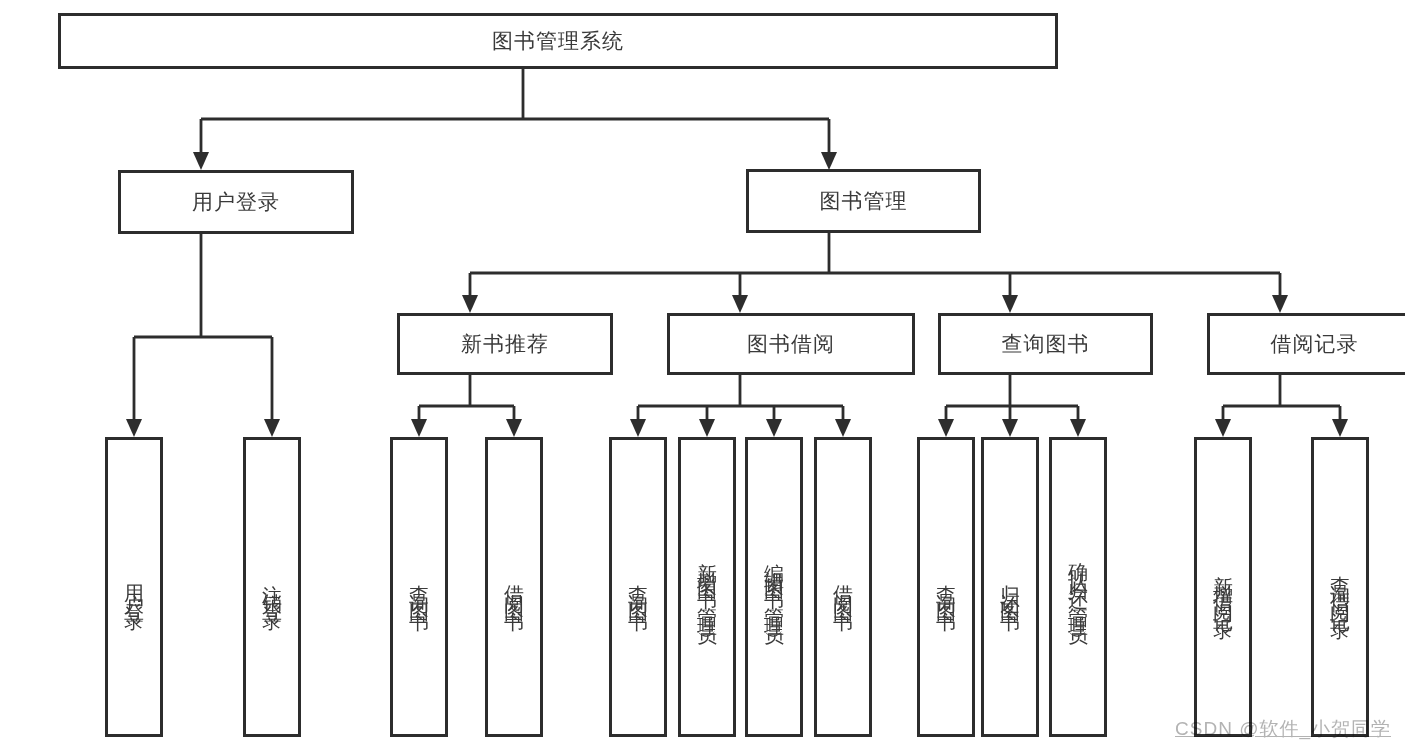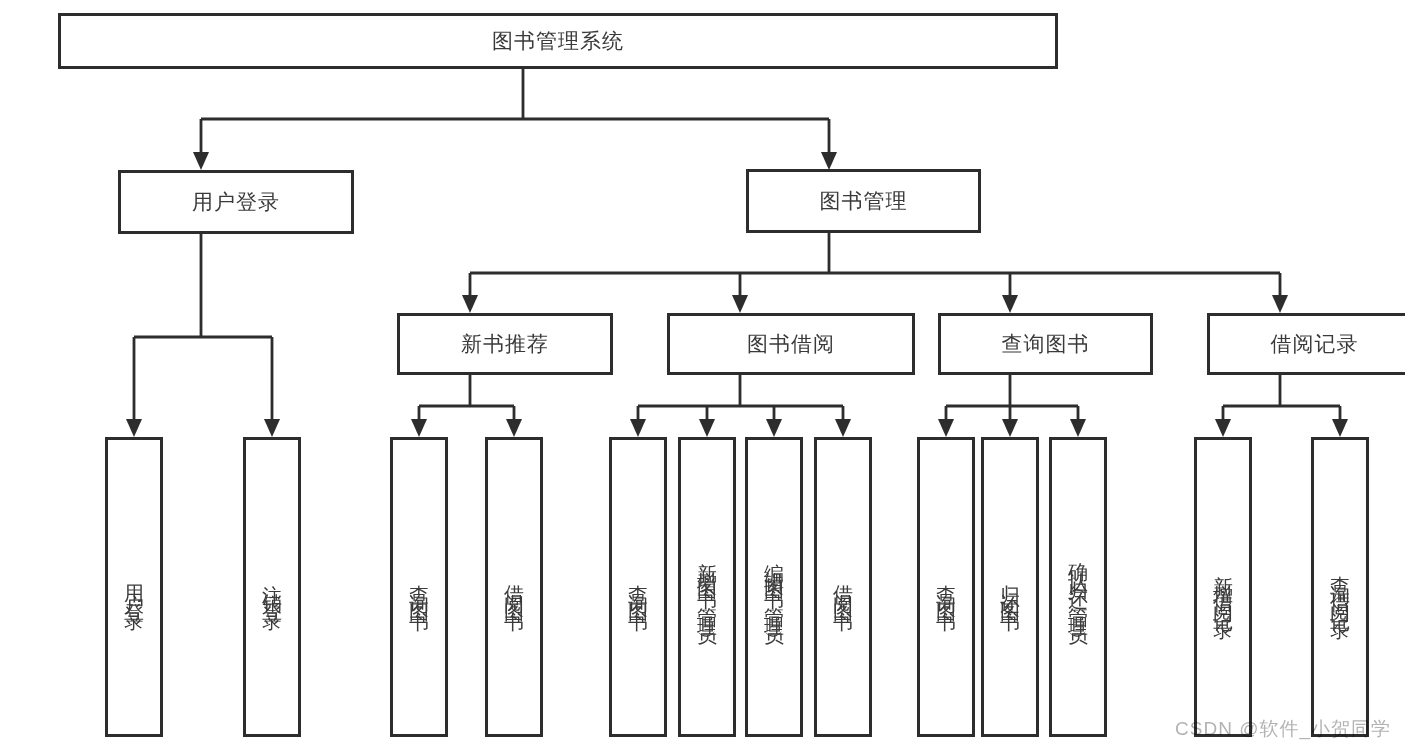--- a/index.html
+++ b/index.html
@@ -46,20 +46,21 @@
   .watermark {
     position: absolute;
     right: 14px;
     bottom: 5px;
     color: #b3b3b3;
     font-size: 19px;
     letter-spacing: 1px;
     mix-blend-mode: multiply;
     white-space: nowrap;
     z-index: 5;
+    text-decoration: underline;
   }
 </style>
 </head>
 <body>
 
 <div class="canvas">
 
   <svg class="connectors" width="1405" height="747" viewBox="0 0 1405 747">
     <g stroke="#2d2d2d" stroke-width="2.8" fill="none">
 

